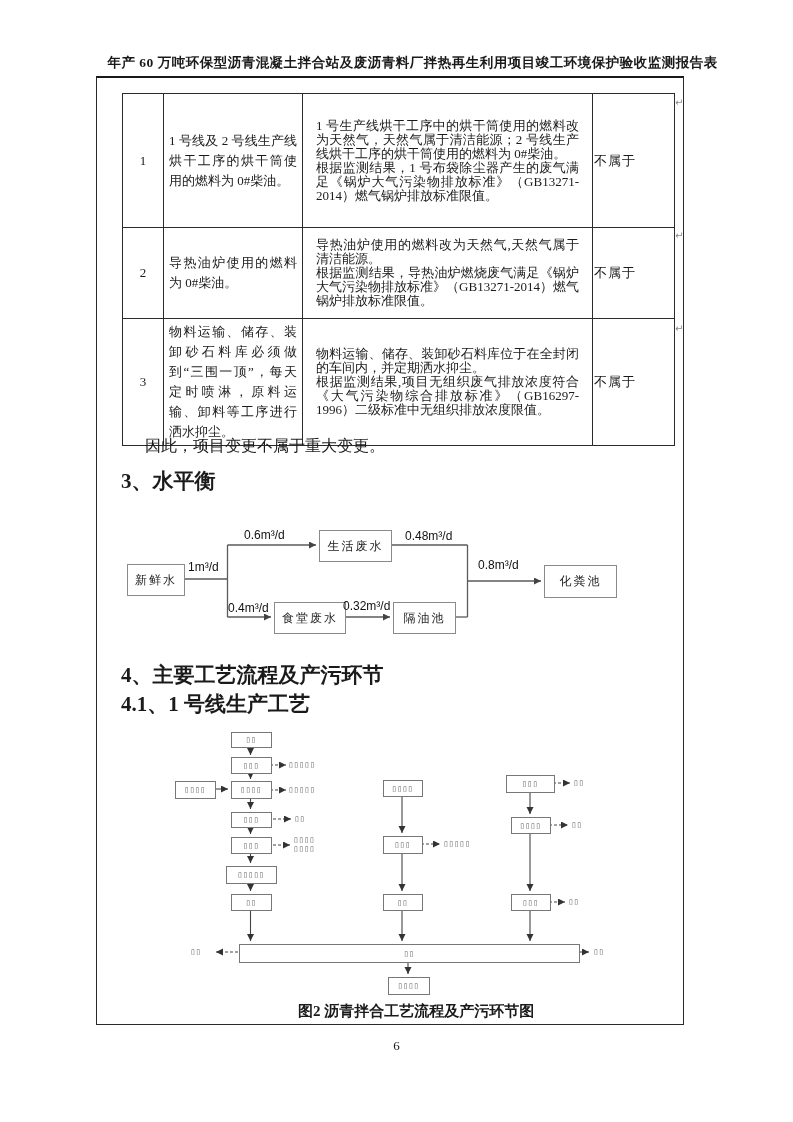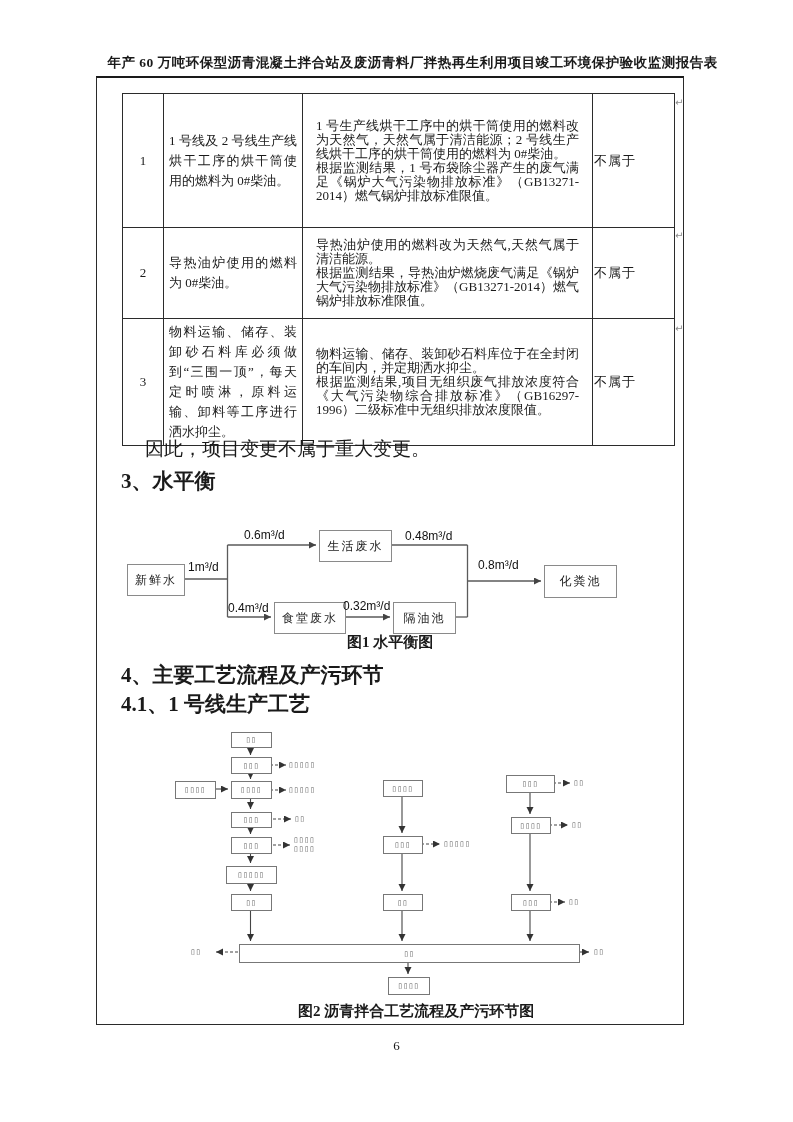--- a/index.html
+++ b/index.html
@@ -13,21 +13,21 @@
   table.chg{position:absolute;left:25px;top:15px;border-collapse:collapse;table-layout:fixed;
             width:552px;font-size:13px;}
   table.chg td{border:1px solid #2b2b2b;vertical-align:middle;overflow:hidden;}
   td.c-no{text-align:center;font-family:"Liberation Serif","DejaVu Serif",serif;}
   td.c-before{padding:3px 5px;line-height:20px;text-align:justify;}
   td.c-after{padding:2px 13px;line-height:14px;text-align:justify;white-space:pre-line;}
   td.c-verdict{letter-spacing:1px;}
   .pilcrow{position:absolute;font-size:10px;color:#8a8a8a;
            font-family:"DejaVu Sans",sans-serif;}
   
-  .para{position:absolute;font-size:19px;}
+  .para{position:absolute;font-size:16px;}
   .h-bold{position:absolute;font-size:21px;font-weight:bold;}
   
   .fig1{position:absolute;left:0;top:445px;width:586px;height:132px;}
   .wbox{position:absolute;border:1.4px solid #8a8a8a;background:#fff;display:flex;
         align-items:center;justify-content:center;font-size:12px;letter-spacing:2px;color:#222;}
   .wlabel{position:absolute;font-size:12px;color:#111;
           font-family:"Liberation Sans","DejaVu Sans",sans-serif;}
   .figcap{position:absolute;left:0;width:100%;text-align:center;font-size:15px;font-weight:bold;}
   
   .fig2{position:absolute;left:0;top:641px;width:586px;height:304px;}
@@ -110,21 +110,20 @@
       <div class="wbox" style="left:222px;top:7px;width:71px;height:30px">生活废水</div>
       <div class="wbox" style="left:177px;top:79px;width:70px;height:30px">食堂废水</div>
       <div class="wbox" style="left:296px;top:79px;width:61px;height:30px">隔油池</div>
       <div class="wbox" style="left:447px;top:42px;width:71px;height:31px">化粪池</div>
       <div class="wlabel" style="left:91px;top:37px">1m³/d</div>
       <div class="wlabel" style="left:147px;top:5px">0.6m³/d</div>
       <div class="wlabel" style="left:308px;top:6px">0.48m³/d</div>
       <div class="wlabel" style="left:131px;top:78px">0.4m³/d</div>
       <div class="wlabel" style="left:246px;top:76px">0.32m³/d</div>
       <div class="wlabel" style="left:381px;top:35px">0.8m³/d</div>
-      <div class="figcap" style="top:110px;padding-right:10px">图1  水平衡图</div>
     </div>
 
     <div class="h-bold" style="left:24px;top:583px">4、主要工艺流程及产污环节</div>
     <div class="h-bold" style="left:24px;top:612px">4.1、1 号线生产工艺</div>
 
     <div class="fig2">
       <svg class="cv" width="586" height="304">
         <defs>
           <marker id="a2" markerUnits="userSpaceOnUse" markerWidth="8" markerHeight="8" refX="7" refY="3.5" orient="auto">
             <path d="M0,0 L7,3.5 L0,7 z" fill="#333"></path>

